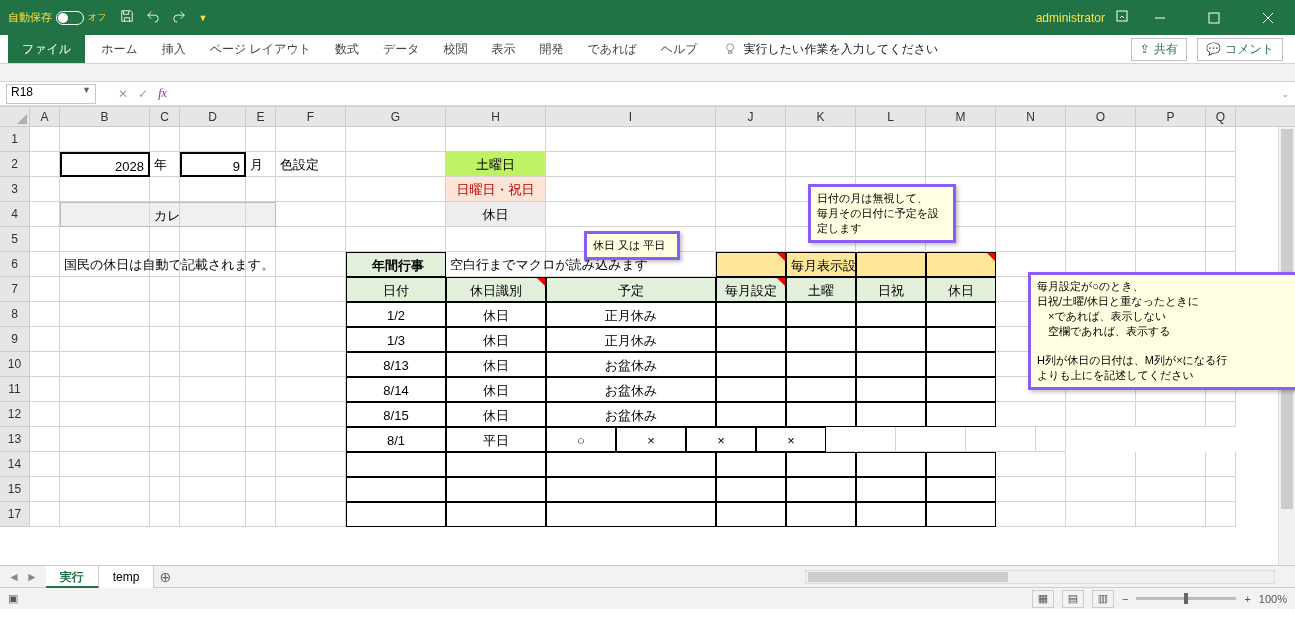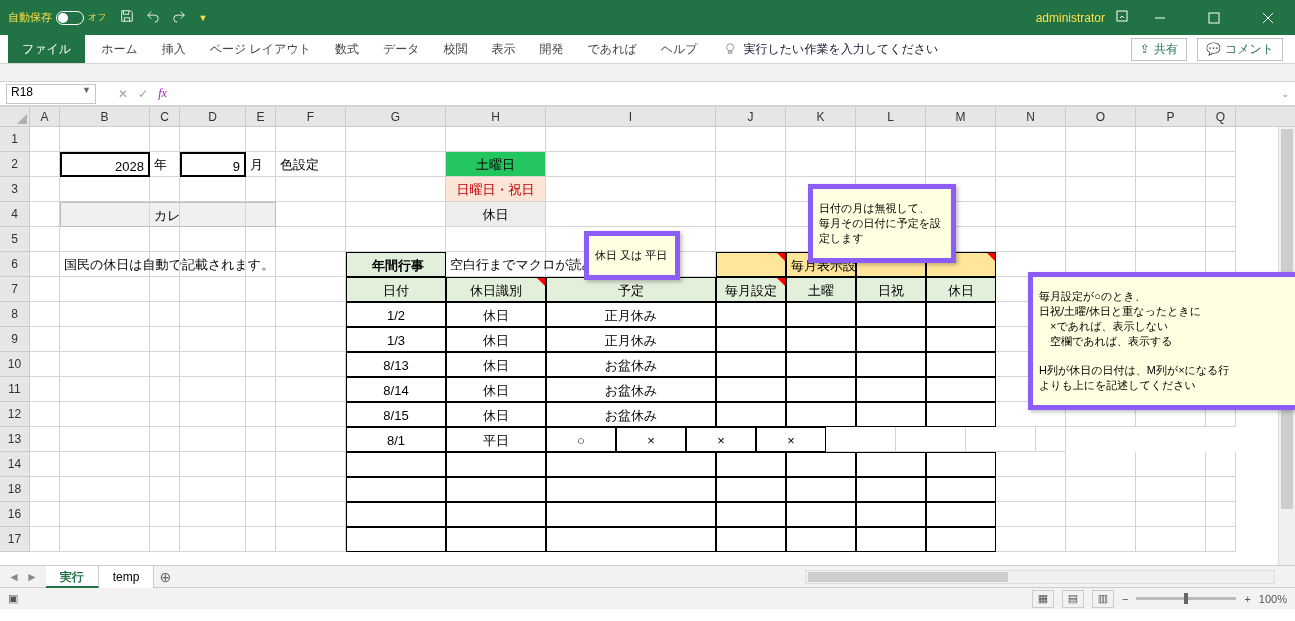--- a/index.html
+++ b/index.html
@@ -47,27 +47,27 @@
 .rows { overflow:auto; }
 .row { display:flex; height:25px; }
 .row .rh { width:30px; background:#e6e6e6; border-right:1px solid #ccc; border-bottom:1px solid #ccc; text-align:center; line-height:25px; font-size:12px; color:#333; }
 .row .cell { border-right:1px solid #d4d4d4; border-bottom:1px solid #d4d4d4; line-height:25px; padding:0 4px; font-size:13px; overflow:hidden; white-space:nowrap; position:relative; }
 
 
 .cA{width:30px}.cB{width:90px}.cC{width:30px}.cD{width:66px}.cE{width:30px}.cF{width:70px}.cG{width:100px}.cH{width:100px}.cI{width:170px}.cJ{width:70px}.cK{width:70px}.cL{width:70px}.cM{width:70px}.cN{width:70px}.cO{width:70px}.cP{width:70px}.cQ{width:30px}
 
 
 .input-box { border:2px solid #000 !important; text-align:right; background:#fff; }
-.saturday { background:#22c55e; text-align:center; }
+.saturday { background:#bef264; text-align:center; }
 .sunday { background:#fce4d6; text-align:center; color:#c00000; }
 .holiday-c { background:#ededed; text-align:center; }
 .hdr-yellow { background:#ffe699; text-align:center; border:1px solid #000 !important; }
 .hdr-green { background:#e2efda; text-align:center; border:1px solid #000 !important; }
 .tbl-cell { border:1px solid #000 !important; text-align:center; background:#fff; }
-.note { position:absolute; background:#ffffe1; border:5px solid #8b5cf6; font-size:11px; padding:12px 6px; line-height:1.35; z-index:5; box-shadow:2px 2px 4px rgba(0,0,0,.25); }
+.note { position:absolute; background:#ffffe1; border:3px solid #8b5cf6; font-size:11px; padding:4px 6px; line-height:1.35; z-index:5; box-shadow:2px 2px 4px rgba(0,0,0,.25); }
 .red-tri::after { content:""; position:absolute; top:0; right:0; border:4px solid transparent; border-top-color:#f00; border-right-color:#f00; }
 
 .vscroll { position:absolute; right:0; top:20px; bottom:0; width:17px; background:#f0f0f0; border-left:1px solid #ddd; }
 .vscroll .thumb { position:absolute; left:2px; right:2px; top:2px; height:380px; background:#cdcdcd; }
 
 
 .sheet-bar { height:22px; border-top:1px solid #ccc; display:flex; align-items:center; font-size:12px; background:#f3f2f1; }
 .sheet-bar .nav { display:flex; gap:6px; padding:0 8px; color:#888; }
 .sheet-bar .stab { padding:0 14px; height:22px; line-height:22px; border-right:1px solid #ccc; background:#fff; }
 .sheet-bar .stab.active { border-bottom:2px solid #217346; font-weight:bold; color:#217346; }
@@ -471,41 +471,21 @@
         <div class="cell cJ tbl-cell"></div>
         <div class="cell cK tbl-cell"></div>
         <div class="cell cL tbl-cell"></div>
         <div class="cell cM tbl-cell"></div>
         <div class="cell cN"></div>
         <div class="cell cO"></div>
         <div class="cell cP"></div>
         <div class="cell cQ"></div>
       </div>
       <div class="row">
-        <div class="rh">18</div>
-        <div class="cell cA"></div>
-        <div class="cell cB"></div>
-        <div class="cell cC"></div>
-        <div class="cell cD"></div>
-        <div class="cell cE"></div>
-        <div class="cell cF"></div>
-        <div class="cell cG tbl-cell"></div>
-        <div class="cell cH tbl-cell"></div>
-        <div class="cell cI tbl-cell"></div>
-        <div class="cell cJ tbl-cell"></div>
-        <div class="cell cK tbl-cell"></div>
-        <div class="cell cL tbl-cell"></div>
-        <div class="cell cM tbl-cell"></div>
-        <div class="cell cN"></div>
-        <div class="cell cO"></div>
-        <div class="cell cP"></div>
-        <div class="cell cQ"></div>
-      </div>
-      <div class="row">
-        <div class="rh">16</div>
+        <div class="rh">15</div>
         <div class="cell cA"></div>
         <div class="cell cB"></div>
         <div class="cell cC"></div>
         <div class="cell cD"></div>
         <div class="cell cE"></div>
         <div class="cell cF"></div>
         <div class="cell cG tbl-cell"></div>
         <div class="cell cH tbl-cell"></div>
         <div class="cell cI tbl-cell"></div>
         <div class="cell cJ tbl-cell"></div>

